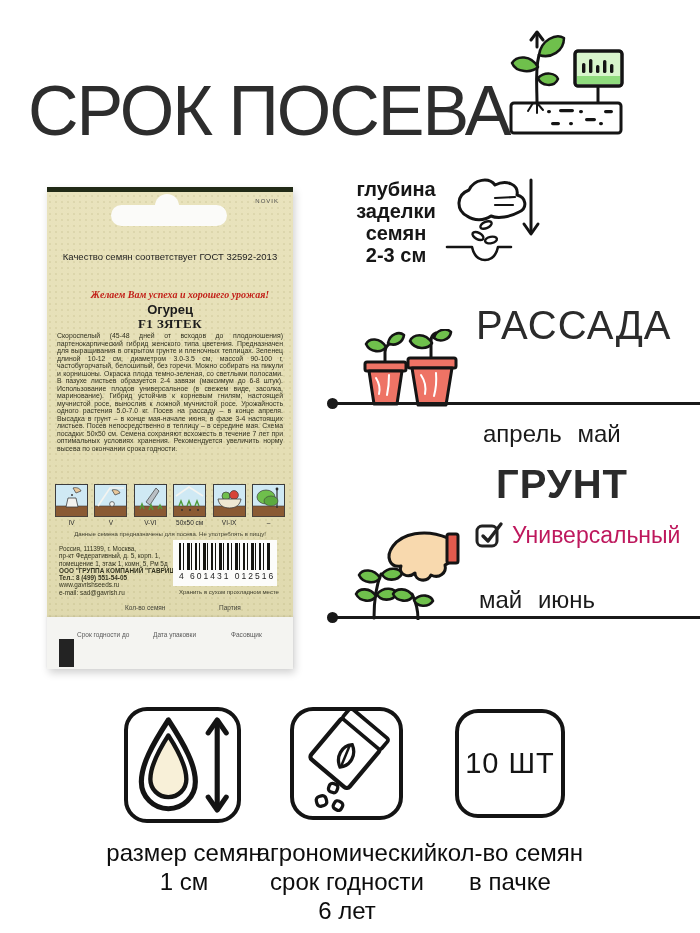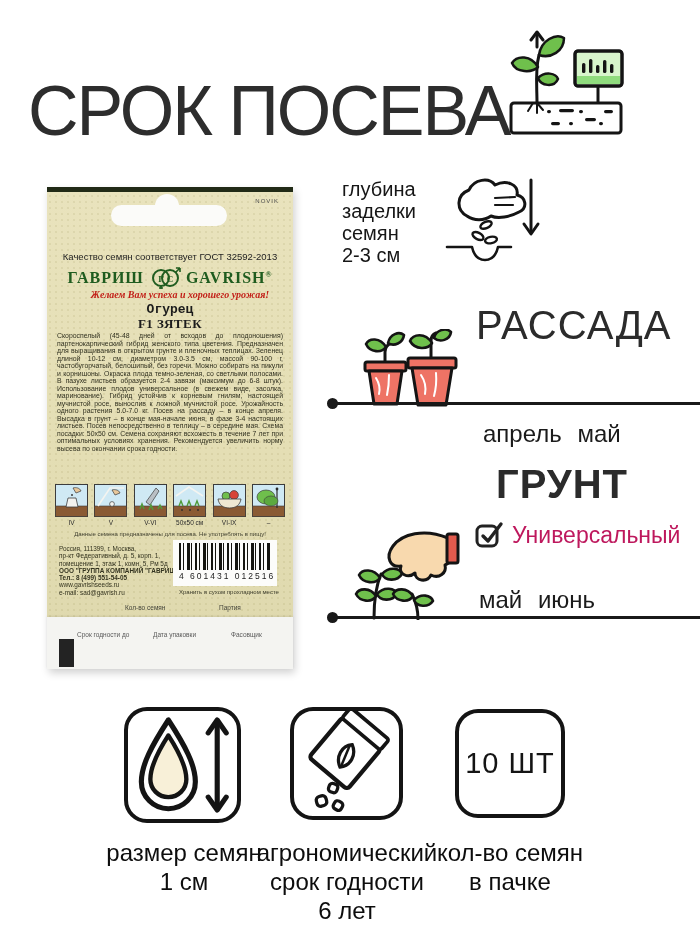--- a/index.html
+++ b/index.html
@@ -6,22 +6,22 @@
   html,body { background:#fff; }
   body { font-family:"Liberation Sans", sans-serif; color:#1a1a1a; }
   .stage { position:relative; width:700px; height:933px; background:#fff; overflow:hidden; margin:0 auto; }
   .abs { position:absolute; }
 
   
   .title { left:28px; top:76px; font-size:70px; letter-spacing:-2px; color:#2d2d2d;
            font-family:"Liberation Sans", sans-serif; white-space:nowrap; line-height:1; }
 
   
-  .depth-text { left:342px; top:178px; width:108px; text-align:left;
-                font-size:20px; line-height:22px; color:#161616; }
+  .depth-text { left:342px; top:178px; width:108px; text-align:center;
+                font-size:20px; line-height:22px; color:#161616;font-weight:bold; }
 
   
   .sec-h { font-size:40px; color:#2b2b2b; letter-spacing:1px; line-height:1; white-space:nowrap; }
   .months { font-size:24px; color:#1b1b1b; word-spacing:9px; white-space:nowrap; }
   .tl-line { height:3px; background:#191919; }
   .tl-dot { width:11px; height:11px; border-radius:50%; background:#191919; }
 
   .chk-label { font-size:23px; color:#be185d; white-space:nowrap; }
 
   
@@ -41,21 +41,21 @@
   .slot-bar { left:64px; top:18px; width:116px; height:21px; background:#fbfbf9; border-radius:11px; }
   .slot-bump { left:108px; top:7px; width:24px; height:24px; background:#fbfbf9; border-radius:50%; }
   .novik { right:14px; top:11px; font-size:6px; letter-spacing:1px; color:#4a4a4a; }
   .p-quality { left:0; top:64px; width:100%; text-align:center; font-size:9.5px; color:#222; }
   .p-brandrow { left:0; top:79px; width:100%; display:flex; align-items:center; justify-content:center; gap:4px; }
   .p-brand { font-family:"Liberation Serif", serif; font-weight:bold; font-size:16px;
              letter-spacing:1px; color:#1f5c1f; }
   .p-reg { font-size:8px; vertical-align:super; }
   .p-slogan { left:0; top:102px; width:100%; text-align:center; font-family:"Liberation Serif", serif;
               font-style:italic; font-weight:bold; font-size:10px; color:#c22018;padding-left:20px; }
-  .p-culture { left:0; top:115px; width:100%; text-align:center; font-family:Liberation Mono, monospace;
+  .p-culture { left:0; top:115px; width:100%; text-align:center; font-family:Liberation Sans, sans-serif;
                font-weight:bold; font-size:13px; color:#1c1c1c; }
   .p-variety { left:0; top:129px; width:100%; text-align:center; font-family:"Liberation Serif", serif;
                font-weight:bold; font-size:13px; letter-spacing:.5px; color:#1c1c1c; }
   .p-desc { left:10px; top:145px; width:226px; font-size:6.9px; line-height:7.5px;
             text-align:justify; color:#30301f; }
   .picto-row { left:8px; top:297px; width:230px; display:flex; justify-content:space-between; }
   .picto { width:33px; }
   .picto svg { display:block; }
   .picto-label { text-align:center; font-size:6.5px; color:#2c2c2c; margin-top:2px; }
   .p-warning { left:0; top:344px; width:100%; text-align:center; font-size:6px; color:#3d3d2c; }
@@ -141,34 +141,20 @@
   </svg>
 
   <div class="abs packet">
     <div class="abs packet-topstrip"></div>
     <div class="abs slot-bump"></div>
     <div class="abs slot-bar"></div>
     <div class="abs novik">NOVIK</div>
 
     <div class="abs p-quality">Качество семян соответствует ГОСТ 32592-2013</div>
 
-    <div class="abs p-brandrow">
-      <span class="p-brand">ГАВРИШ</span>
-      <svg width="34" height="24" viewBox="0 0 34 24">
-        <g fill="none" stroke="#1f5c1f" stroke-width="2">
-          <circle cx="13" cy="12" r="8" fill="#e5dfb8"></circle>
-          <circle cx="22" cy="12" r="8" fill="none"></circle>
-          <path d="M27.5,6.5 L32,2 M32,2 h-4 M32,2 v4" stroke-width="1.6"></path>
-          <path d="M13,20 v3 M11,22 h4" stroke-width="1.6"></path>
-        </g>
-        <text x="13" y="15.5" text-anchor="middle" font-size="9" font-family="Liberation Serif, serif" font-weight="bold" fill="#1f5c1f">Г</text>
-        <text x="22" y="15.5" text-anchor="middle" font-size="9" font-family="Liberation Serif, serif" font-weight="bold" fill="#1f5c1f">С</text>
-      </svg>
-      <span class="p-brand"><span>GAVRISH</span><span class="p-reg">®</span></span>
-    </div>
 
     <div class="abs p-slogan">Желаем Вам успеха и хорошего урожая!</div>
     <div class="abs p-culture">Огурец</div>
     <div class="abs p-variety">F1 ЗЯТЕК</div>
     <div class="abs p-desc">Скороспелый (45-48 дней от всходов до плодоношения) партенокарпический гибрид женского типа цветения. Предназначен для выращивания в открытом грунте и пленочных теплицах. Зеленец длиной 10-12 см, диаметром 3.0-3.5 см, массой 90-100 г, частобугорчатый, белошипый, без горечи. Можно собирать на пикули и корнишоны. Окраска плода темно-зеленая, со светлыми полосами. В пазухе листьев образуется 2-4 завязи (максимум до 6-8 штук). Использование плодов универсальное (в свежем виде, засолка, маринование). Гибрид устойчив к корневым гнилям, настоящей мучнистой росе, вынослив к ложной мучнистой росе. Урожайность одного растения 5.0-7.0 кг. Посев на рассаду – в конце апреля. Высадка в грунт – в конце мая-начале июня, в фазе 3-4 настоящих листьев. Посев непосредственно в теплицу – в середине мая. Схема посадки: 50x50 см. Семена сохраняют всхожесть в течение 7 лет при оптимальных условиях хранения. Рекомендуется увеличить норму высева по окончании срока годности.</div>
 
     <div class="abs picto-row">
       <div class="picto">
         <svg width="33" height="33" viewBox="0 0 33 33">
           <rect x="0.5" y="0.5" width="32" height="32" fill="#cfe9f4" stroke="#3c3c3c"></rect>

